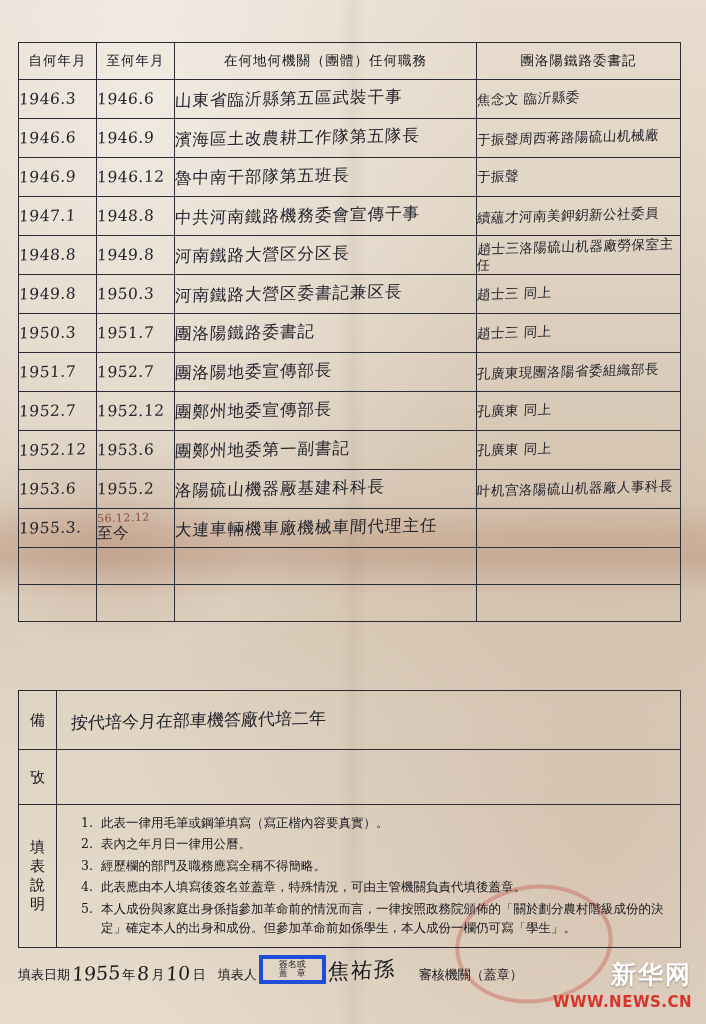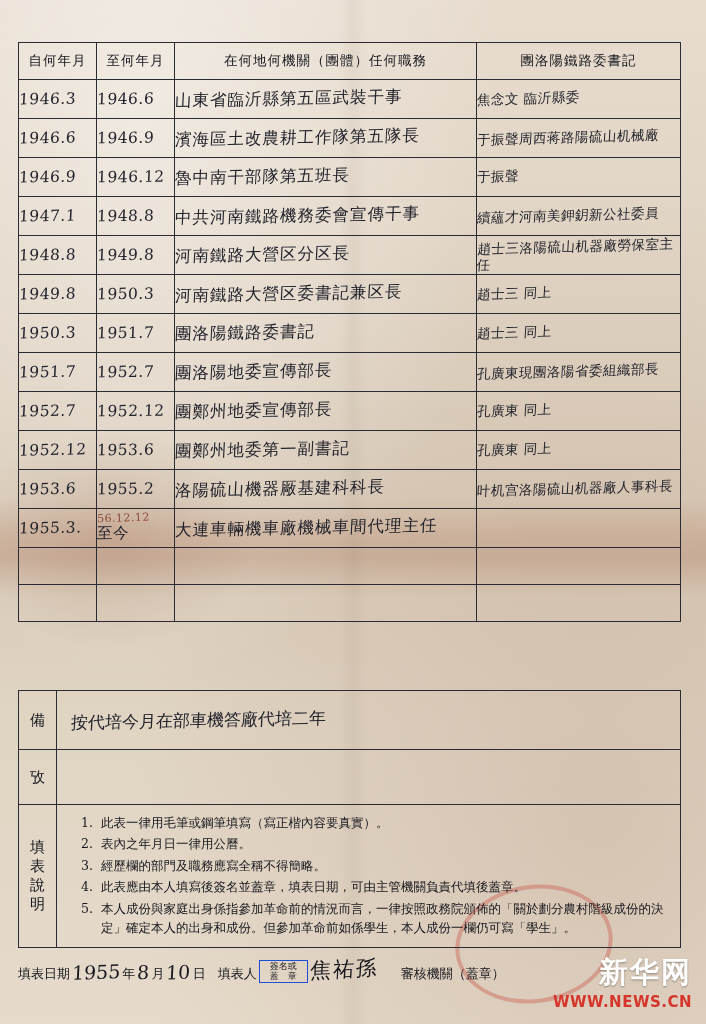--- a/index.html
+++ b/index.html
@@ -99,34 +99,34 @@
     font-size:13px;color:#17171d;
     display:flex;align-items:flex-end;
   }
   .footer .seg{white-space:nowrap;}
   .f-hand{
     font-family:"DejaVu Serif","Liberation Serif",serif;
     font-size:19px;display:inline-block;transform:rotate(-2deg) skewX(-5deg);
     padding:0 2px;
   }
   .stackbox{
-    display:inline-block;border:1px solid #1d4ed8;font-size:9px;line-height:1.05;
-    text-align:center;padding:1px 10px;vertical-align:middle;margin:0 2px;
+    display:inline-block;border:4px solid #1d4ed8;font-size:9px;line-height:1.05;
+    text-align:center;padding:1px 16px;vertical-align:middle;margin:0 2px;
   }
   .sig{
     font-family:"DejaVu Serif","Liberation Serif",serif;
     font-size:21px;display:inline-block;transform:rotate(-3deg) skewX(-6deg);
     letter-spacing:2px;
   }
   
   #wm{
     position:absolute;right:14px;bottom:14px;text-align:right;line-height:1;
   }
   #wm .cn{
-    font-size:29px;font-weight:bold;color:#ffffff;letter-spacing:2px;
+    font-size:25px;font-weight:bold;color:#ffffff;letter-spacing:2px;
     text-shadow:0 1px 2px rgba(0,0,0,0.35);
   }
   #wm .url{
     font-size:15px;font-weight:bold;color:#d6352b;letter-spacing:0.5px;margin-top:8px;
   }
   .fold{
     position:absolute;left:0;top:0;width:706px;height:1024px;pointer-events:none;
     background:linear-gradient(90deg, rgba(0,0,0,0.00) 0%, rgba(0,0,0,0.00) 48%, rgba(120,100,80,0.07) 50%, rgba(0,0,0,0.00) 52%, rgba(0,0,0,0.00) 100%);
   }
 </style>
@@ -277,21 +277,21 @@
             <li>
               <span class="num">2.</span>
               <span class="txt">表內之年月日一律用公曆。</span>
             </li>
             <li>
               <span class="num">3.</span>
               <span class="txt">經歷欄的部門及職務應寫全稱不得簡略。</span>
             </li>
             <li>
               <span class="num">4.</span>
-              <span class="txt">此表應由本人填寫後簽名並蓋章，填表日期，可由主管機關負責代填後蓋章。</span>
+              <span class="txt">此表應由本人填寫後簽名並蓋章，特殊情況，可由主管機關負責代填後蓋章。</span>
             </li>
             <li>
               <span class="num">5.</span>
               <span class="txt">本人成份與家庭出身係指參加革命前的情況而言，一律按照政務院頒佈的「關於劃分農村階級成份的決定」確定本人的出身和成份。但參加革命前如係學生，本人成份一欄仍可寫「學生」。</span>
             </li>
           </ol>
         </td>
       </tr>
     </tbody>
   </table>

